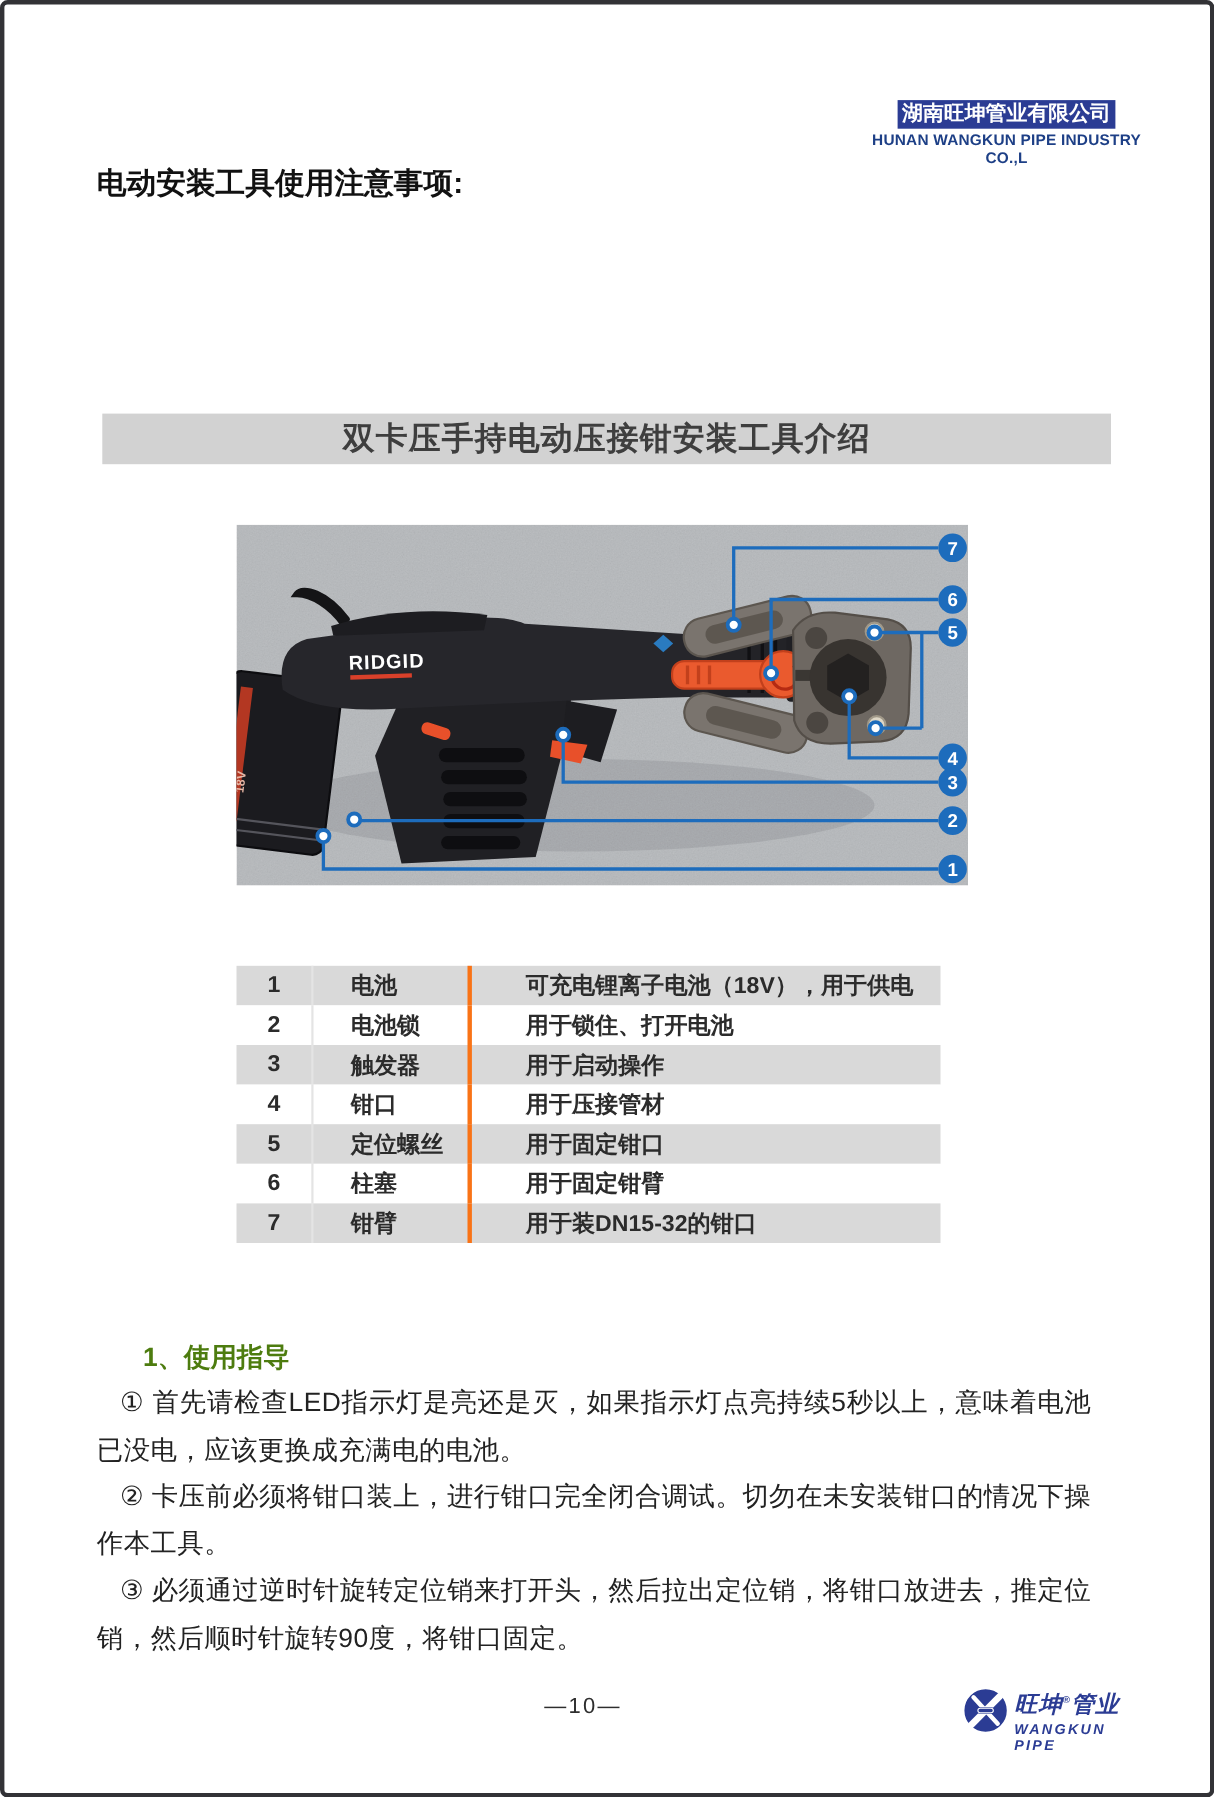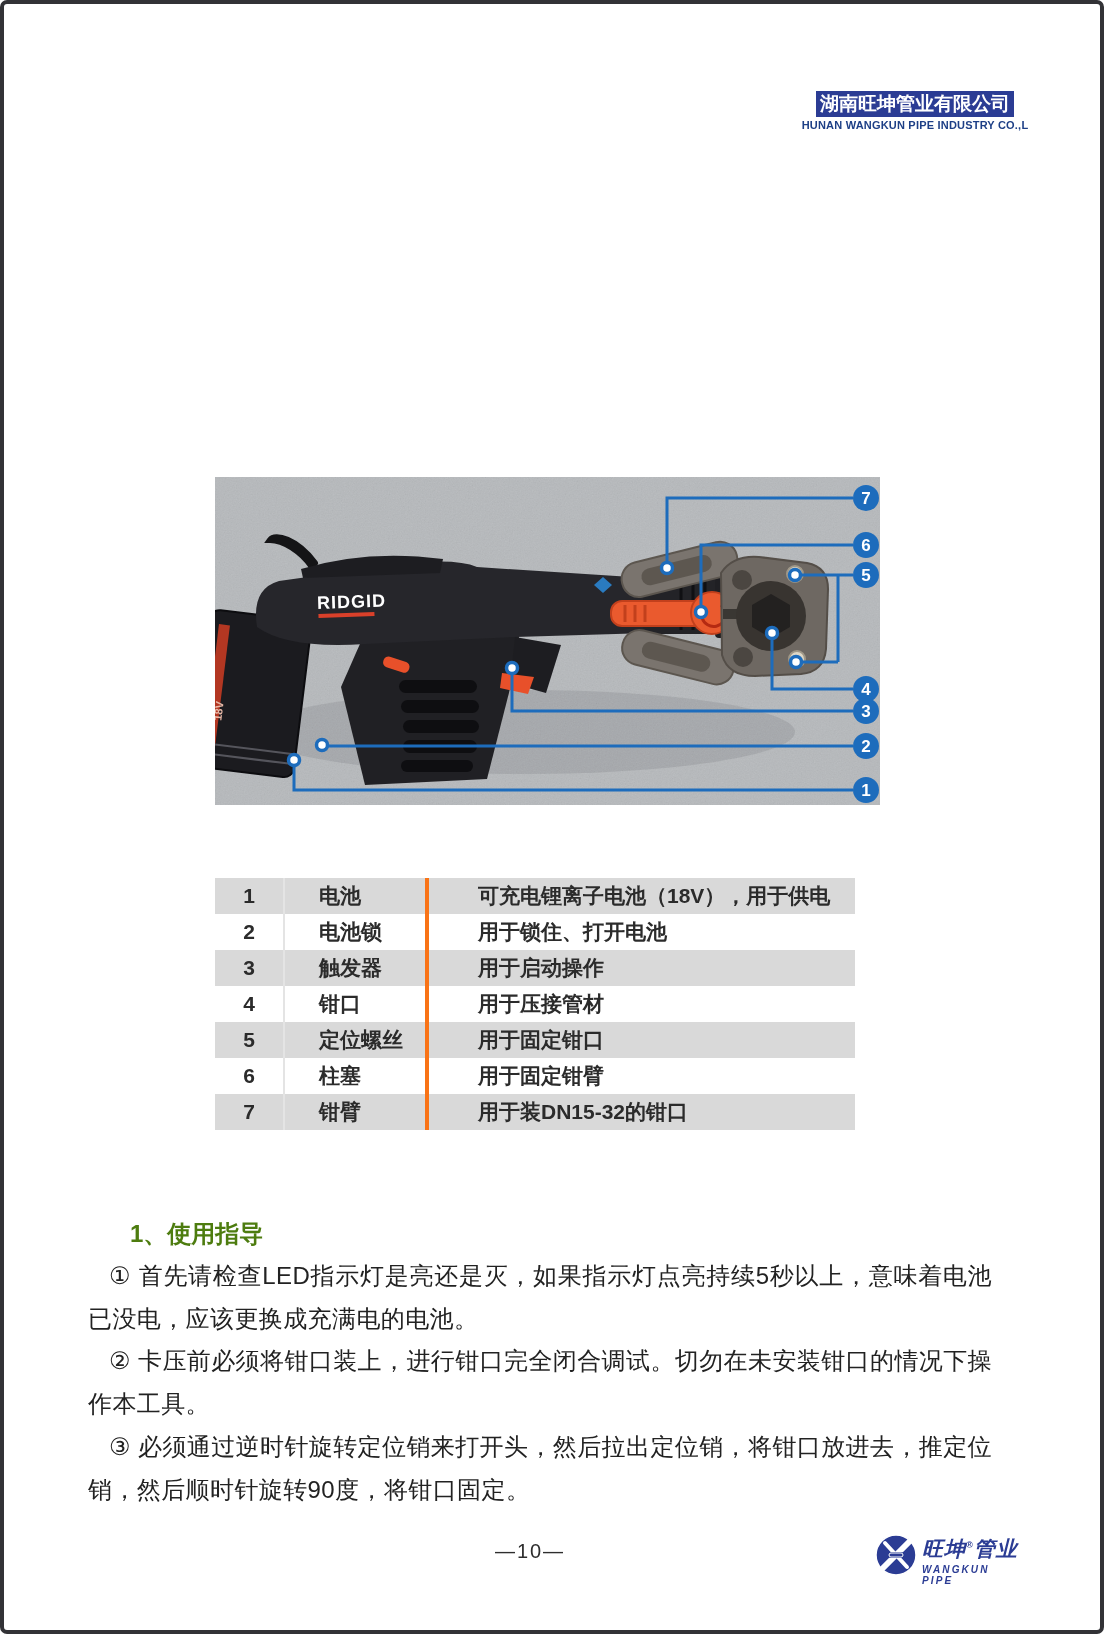--- a/index.html
+++ b/index.html
@@ -9,21 +9,21 @@
   .page { position:absolute; left:0; top:0; width:1104px; height:1634px;
           background:#ffffff; overflow:hidden; }
   .page-frame { position:absolute; left:0; top:0; right:0; bottom:0;
                 border:4px solid #323236; border-radius:7px; pointer-events:none; z-index:50; }
 
   
   .company-badge { position:absolute; left:816px; top:91px; width:198px; height:26px;
                    background:#2b3c94; color:#ffffff; font-size:19px; font-weight:bold;
                    text-align:center; line-height:26px; letter-spacing:0px; }
   .company-en { position:absolute; left:790px; top:119px; width:250px; text-align:center;
-                font-size:11px; color:#1d3f86; font-weight:bold; letter-spacing:0.2px; }
+                font-size:14px; color:#1d3f86; font-weight:bold; letter-spacing:0.2px; }
 
   
   .notice-title { position:absolute; left:88px; top:148px; font-size:27px; font-weight:bold; color:#111; }
   .body-par { position:absolute; left:88px; width:904px; font-size:24px; line-height:43px;
               color:#222; text-align:justify; letter-spacing:0.4px; }
   .indent-2em { text-indent:45px; }
   .indent-1em { text-indent:21px; }
   .p1 { top:207px; } .p2 { top:293px; }
 
   
@@ -48,34 +48,38 @@
   .s1 { top:1254px; } .s2 { top:1339px; } .s3 { top:1425px; }
 
   
   .page-number { position:absolute; left:430px; top:1540px; width:200px; text-align:center;
                  font-size:20px; color:#2e2e2e; letter-spacing:2px; }
   .footer-logo { position:absolute; left:875px; top:1532px; width:150px; height:46px; }
   .logo-emblem { position:absolute; left:0; top:2px; width:42px; height:42px; }
   .logo-texts  { position:absolute; left:47px; top:3px;font-style:italic; }
   .logo-cn { font-size:21px; font-weight:bold; color:#2b3c94; letter-spacing:1px; white-space:nowrap; }
   .logo-reg { font-size:9px; vertical-align:super; }
-  .logo-en { font-size:10px; color:#2b3c94; letter-spacing:2.1px; font-weight:bold; margin-top:1px; }
+  .logo-en { font-size:13px; color:#2b3c94; letter-spacing:2.1px; font-weight:bold; margin-top:1px; }
 </style>
 </head>
 <body>
 
 <div class="page">
   <div class="page-frame"></div>
 
   <div class="company-badge">
     <span>湖南旺坤管业有限公司</span>
   </div>
   <div class="company-en">HUNAN WANGKUN PIPE INDUSTRY CO.,L</div>
 
-
+  <div class="notice-title">电动安装工具使用注意事项:</div>
+
+  <div class="intro-banner">
+    <span>双卡压手持电动压接钳安装工具介绍</span>
+  </div>
 
   <div class="tool-photo">
     <svg width="665" height="328" viewBox="0 0 665 328">
       <defs>
         <filter id="carpetNoise" x="0" y="0" width="100%" height="100%">
           <feTurbulence type="fractalNoise" baseFrequency="0.75" numOctaves="3" stitchTiles="stitch"></feTurbulence>
           <feColorMatrix type="saturate" values="0"></feColorMatrix>
           <feComponentTransfer>
               <feFuncA type="linear" slope="0.22" intercept="0"></feFuncA>
             </feComponentTransfer>

